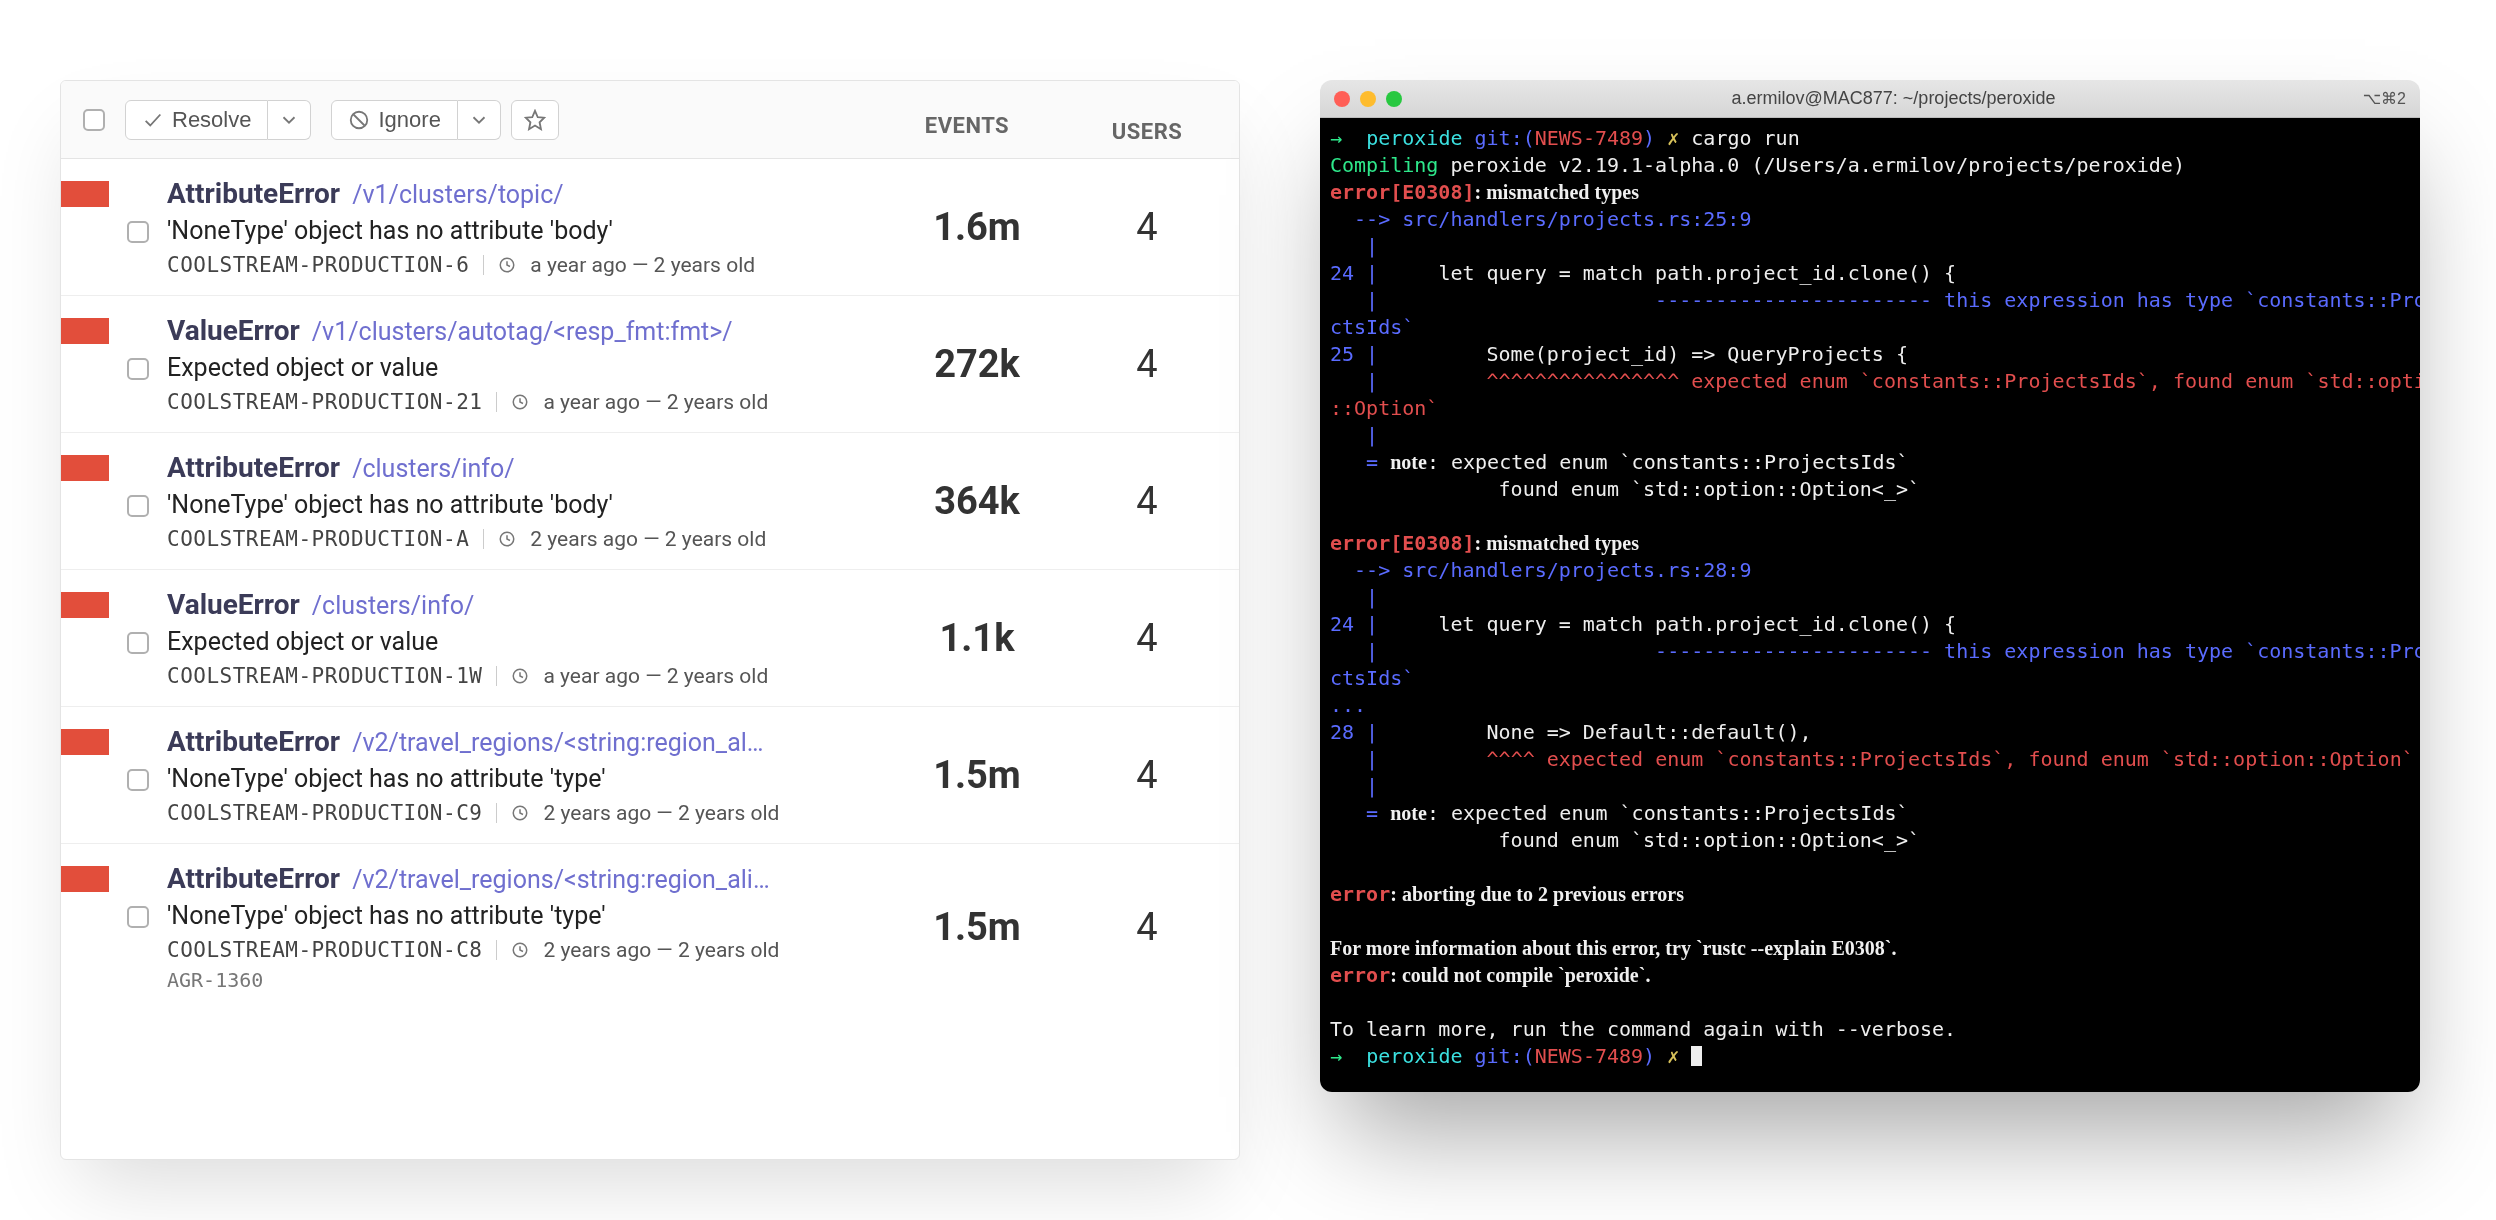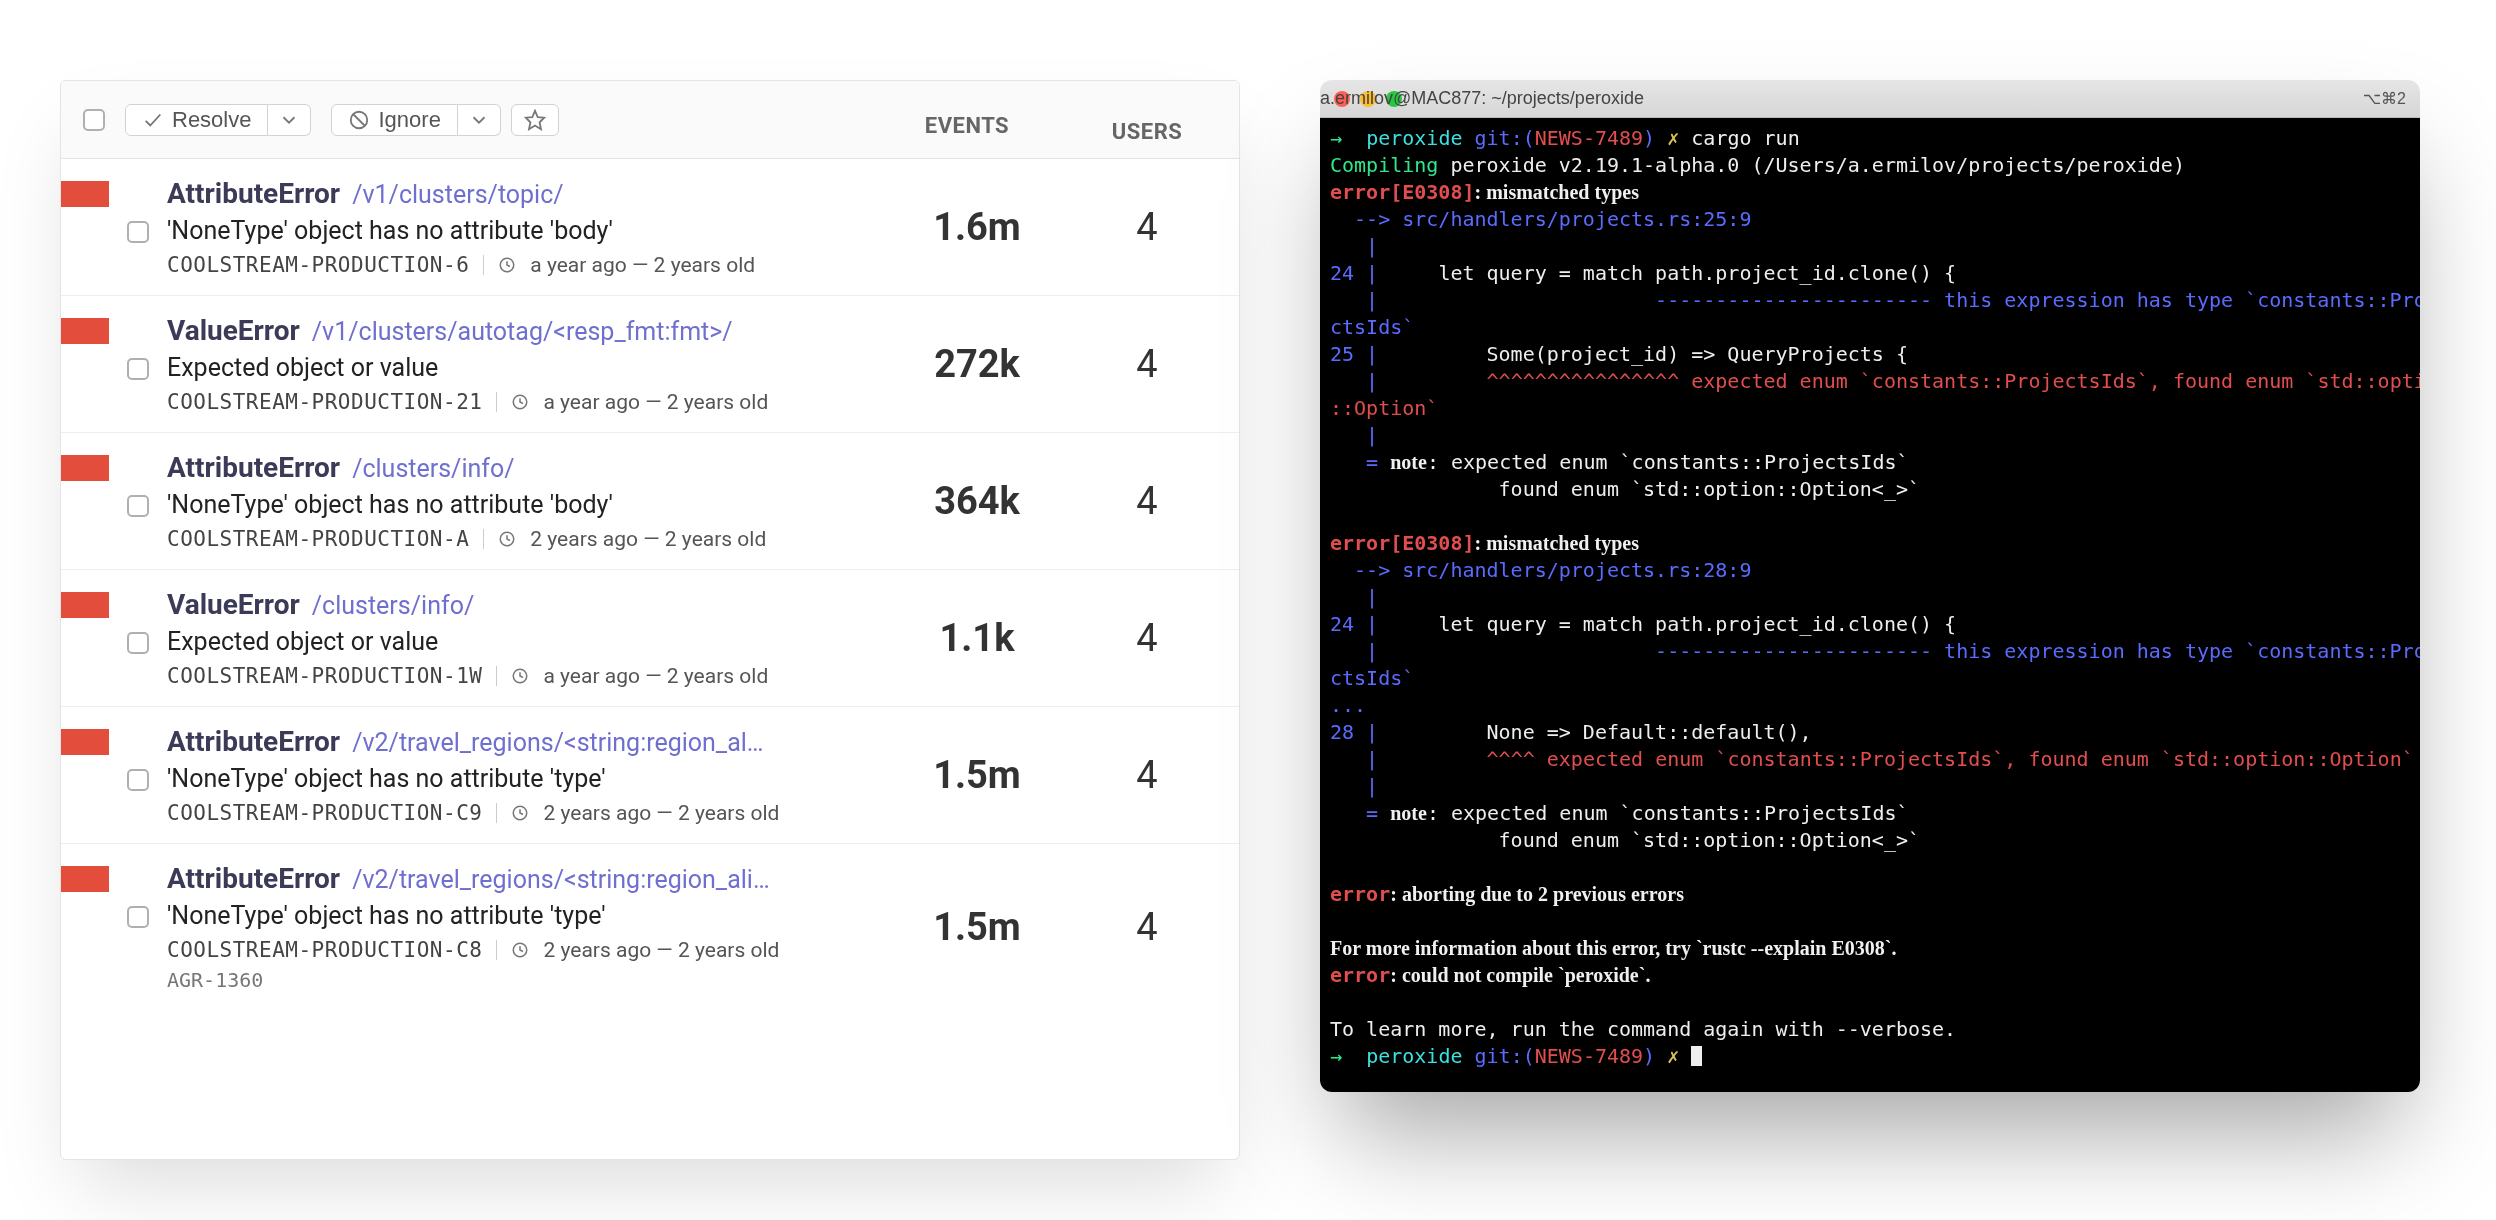--- a/index.html
+++ b/index.html
@@ -43,21 +43,21 @@
   .btn {
     display: flex;
     align-items: center;
     gap: 8px;
     padding: 8px 16px;
     border: 1px solid #d2d2d2;
     background: #fff;
     font-size: 22px;
     color: #555;
     cursor: pointer;
-    height: 32px;
+    height: 40px;
   }
   .btn:first-child { border-radius: 6px 0 0 6px; }
   .btn.caret { border-left: none; border-radius: 0 6px 6px 0; padding: 8px 10px; }
   .btn.star { border-radius: 6px; padding: 8px 12px; margin-left:0; }
   .icon-svg { width: 22px; height: 22px; stroke: #777; stroke-width:2; fill:none; }
   .toolbar-spacer { flex:1; }
   .col-head { font-size: 22px; font-weight: 700; color:#666; letter-spacing:0.5px; width:160px; text-align:center; }
   .col-head.events { width: 200px; margin-top: 12px; }
   .col-head.users  { width: 140px; margin-top: 24px; }
   
@@ -109,21 +109,21 @@
     align-items:center;
     padding: 0 14px;
     border-bottom:1px solid #bcbcbc;
     position:relative;
   }
   .traffic { display:flex; gap:10px; }
   .tl { width:16px; height:16px; border-radius:50%; }
   .tl.red { background:#ff5f57; }
   .tl.yel { background:#febc2e; }
   .tl.grn { background:#28c840; }
-  .term-title { position:absolute; left:0; right:0; text-align:left; font-family: -apple-system, sans-serif; font-size:18px; color:#444; }
+  .term-title { position:absolute; left:0; right:0; text-align:center; font-family: -apple-system, sans-serif; font-size:18px; color:#444;padding-left:47px; }
   .term-right { margin-left:auto; font-family: -apple-system, sans-serif; font-size:16px; color:#555;}
   .term-body {
     flex:1;
     background:#000;
     color:#eee;
     padding: 7px 10px;
     white-space: pre;
     overflow:hidden;
   }
   .c-green { color:#2ee88b; }

